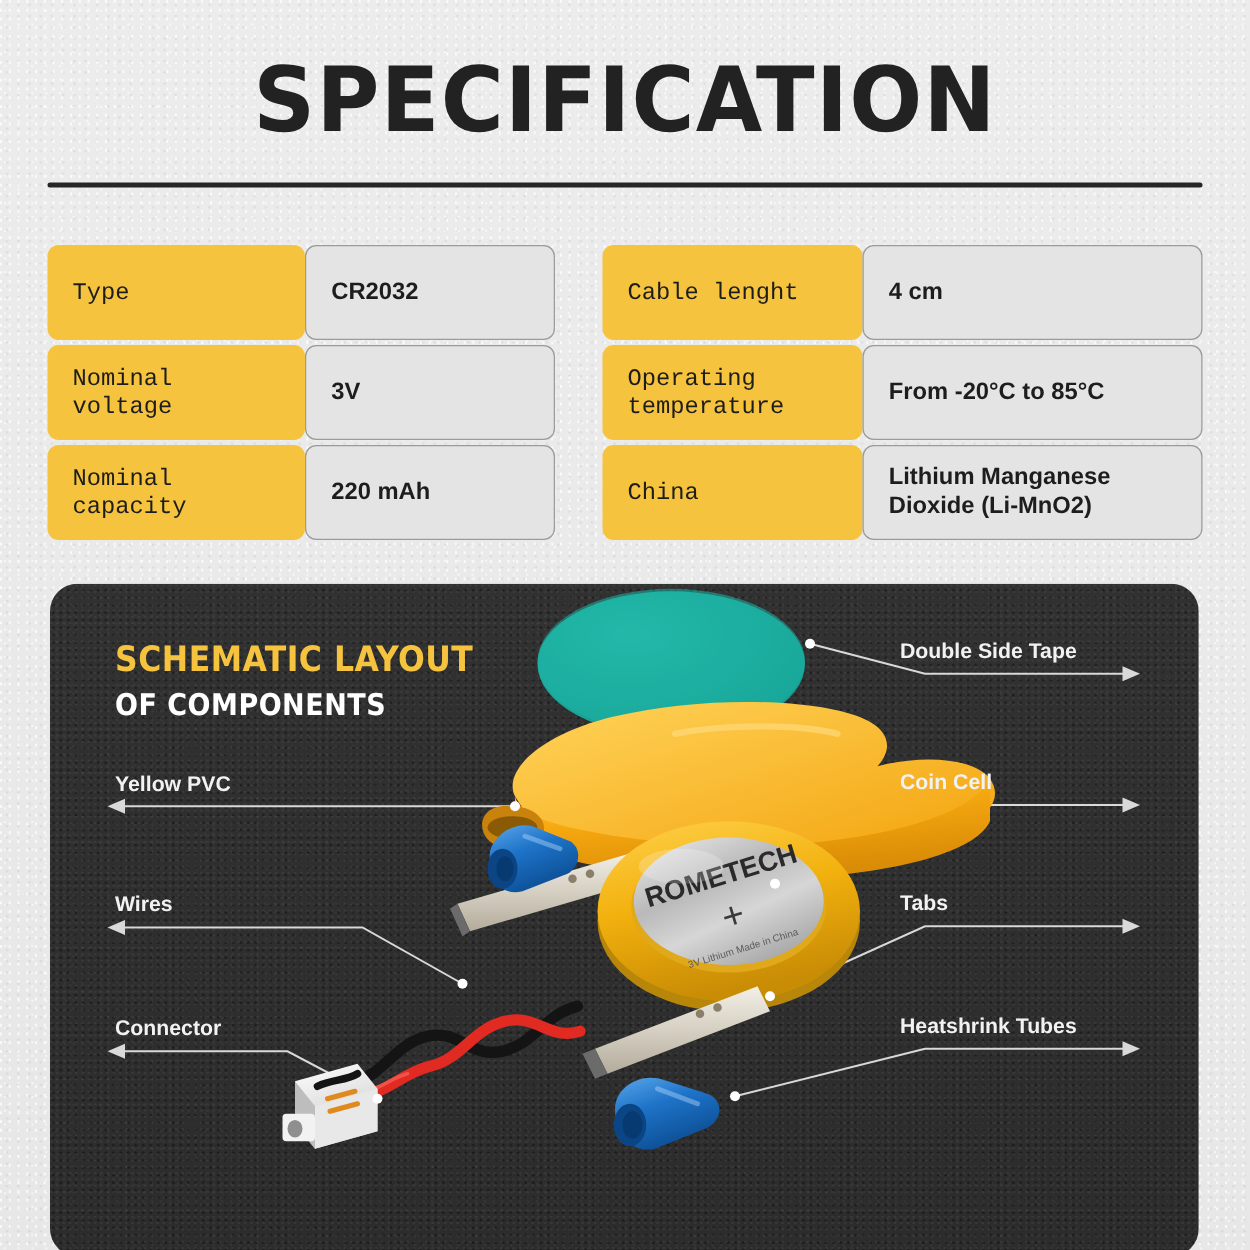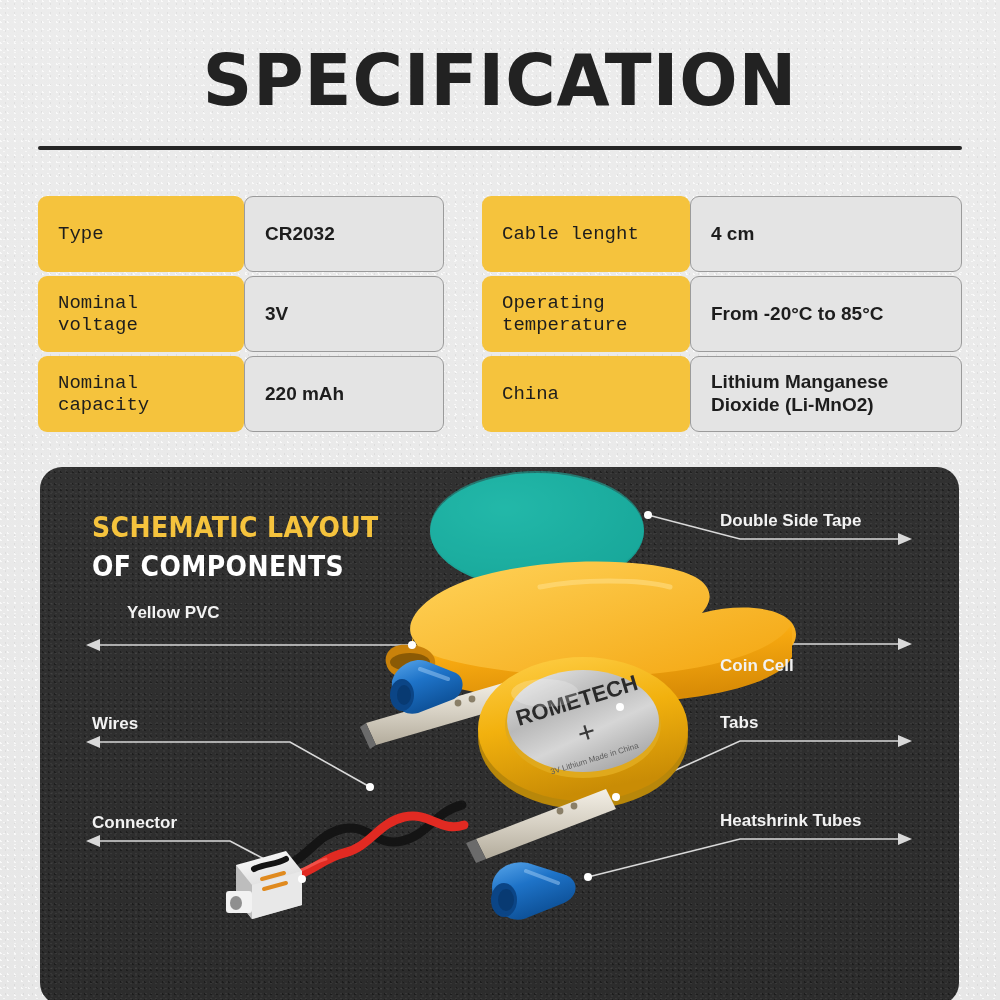--- a/index.html
+++ b/index.html
@@ -61,21 +61,21 @@
       radial-gradient(circle at 45% 85%, rgba(0,0,0,.35) 0 1px, transparent 1px),
       linear-gradient(#313131,#2c2c2c);
     background-size:5px 5px, 7px 7px, 6px 6px, 100% 100%;
   }
   #pnl-head{position:absolute;left:52px;top:44px;}
   #pnl-head .l1{
     font-size:28px;font-weight:bold;color:#F5C33D;letter-spacing:.4px;
     font-family:"DejaVu Sans Condensed","Liberation Sans",sans-serif;
   }
   #pnl-head .l2{
-    font-size:28px;font-weight:bold;color:#ffffff;letter-spacing:.4px;margin-top:6px;
+    font-size:24px;font-weight:bold;color:#ffffff;letter-spacing:.4px;margin-top:6px;
     font-family:"DejaVu Sans Condensed","Liberation Sans",sans-serif;
   }
   .callout{position:absolute;font-size:17px;font-weight:bold;color:#f2f2f2;white-space:nowrap;text-align:right;}
   #art{position:absolute;left:0;top:0;width:919px;height:482px;}
 </style>
 </head>
 <body>
 
 <div id="page">
 
@@ -261,23 +261,23 @@
         <circle cx="372" cy="178" r="4"></circle>
         <circle cx="330" cy="320" r="4"></circle>
         <circle cx="262" cy="412" r="4"></circle>
         <circle cx="608" cy="48" r="4"></circle>
         <circle cx="580" cy="240" r="4"></circle>
         <circle cx="576" cy="330" r="4"></circle>
         <circle cx="548" cy="410" r="4"></circle>
       </g>
     </svg>
 
-    <div class="callout" style="left:52px;top:136px;margin-left:35px;">Yellow PVC</div>
+    <div class="callout" style="left:52px;top:151px;">Yellow PVC</div>
     <div class="callout" style="left:52px;top:247px;">Wires</div>
     <div class="callout" style="left:52px;top:346px;">Connector</div>
 
     <div class="callout" style="left:680px;top:44px;">Double Side Tape</div>
-    <div class="callout" style="left:680px;top:149px;margin-top:40px;">Coin Cell</div>
+    <div class="callout" style="left:680px;top:149px;">Coin Cell</div>
     <div class="callout" style="left:680px;top:246px;">Tabs</div>
     <div class="callout" style="left:680px;top:344px;">Heatshrink Tubes</div>
 
   </div>
 </div>
 
 </body></html>

